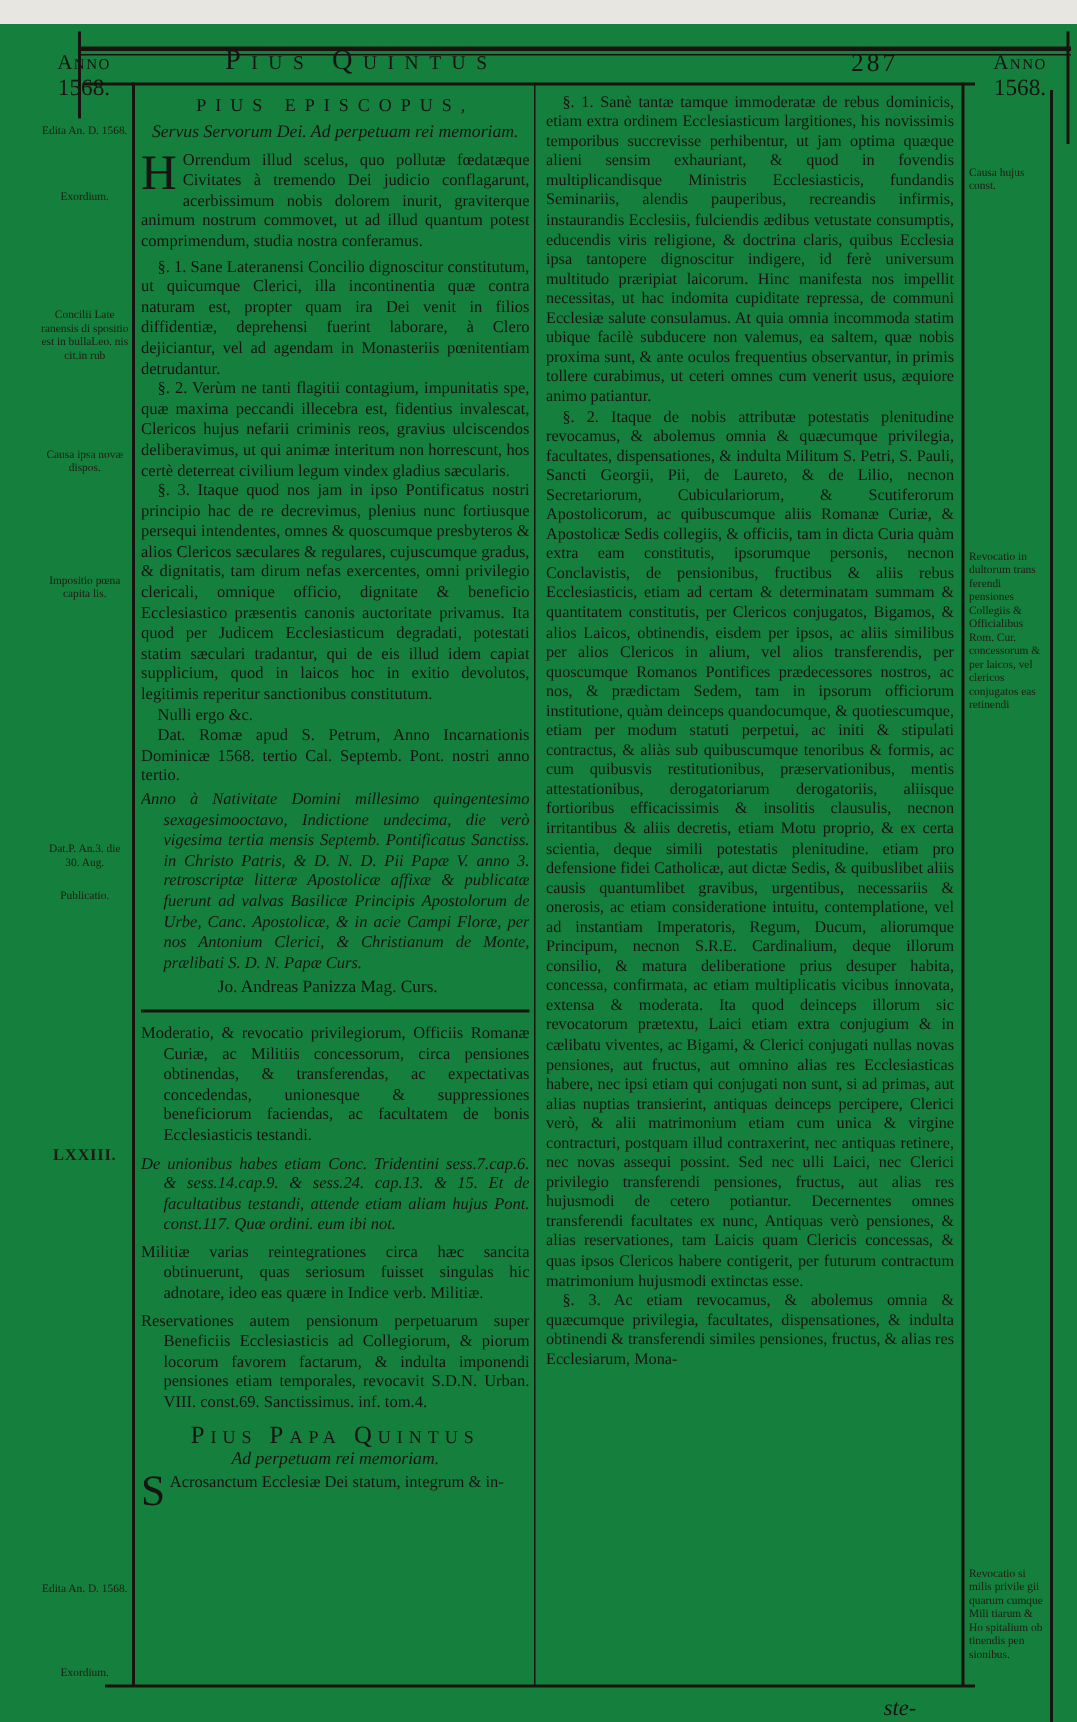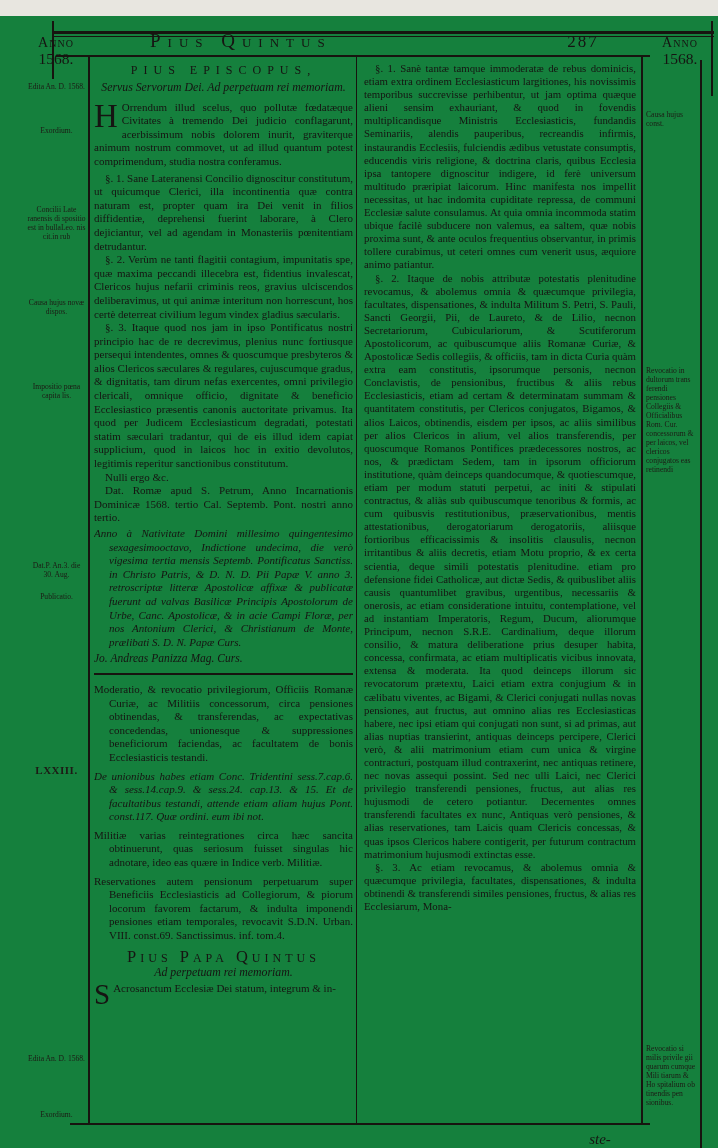--- a/index.html
+++ b/index.html
@@ -25,21 +25,21 @@
   .col-right{left:364px;top:46px;width:272px;height:1060px;font-size:10.8px;line-height:13.1px;}
   .par{text-align:justify;margin:0;}
   .indent{text-indent:11px;}
   .hang{padding-left:15px;text-indent:-15px;}
   .it{font-style:italic;}
   .h-episcopus{text-align:center;font-size:12px;letter-spacing:6px;margin:4px 0 2px 0;white-space:nowrap;}
   .h-sub{text-align:center;font-style:italic;font-size:11.8px;line-height:14px;margin:0 6px 7px 6px;}
   .h-papa{text-align:center;font-variant:small-caps;font-size:16.5px;letter-spacing:4px;margin:7px 0 2px 0;white-space:nowrap;}
   .dropcap{float:left;font-size:33px;line-height:26px;padding:2px 4px 0 0;}
   .dropcap-s{float:left;font-size:29px;line-height:22px;padding:1px 3px 0 0;}
-  .signature{text-align:left;font-style:italic;font-size:11.5px;margin:3px 10px 2px 0;}
+  .signature{text-align:center;font-size:11.5px;margin:3px 10px 2px 0;}
   .colrule{height:2px;background:#17140f;margin:7px -5px 8px -5px;}
   .blk{margin-bottom:3px;}
   
   .note{position:absolute;font-size:7.6px;line-height:9px;color:#1d1a15;}
   .note-l{left:27px;width:59px;text-align:center;}
   .note-r{left:646px;width:52px;text-align:left;}
   .note-num{font-size:11px;letter-spacing:0.5px;font-weight:bold;}
   .catchword{position:absolute;left:555px;top:1115px;width:90px;text-align:center;font-size:15px;font-style:italic;}
 </style>
 </head>
@@ -69,21 +69,21 @@
   <div class="running-title">Pius Quintus</div>
   <div class="page-number">287</div>
   <div class="anno" style="left:650px;top:20px">
     <span class="a1">Anno</span>
     <span class="a2">1568.</span>
   </div>
 
   <div class="note note-l" style="top:66px">Edita An. D. 1568.</div>
   <div class="note note-l" style="top:110px">Exordium.</div>
   <div class="note note-l" style="top:189px">Concilii Late ranensis di spositio est in bullaLeo. nis cit.in rub</div>
-  <div class="note note-l" style="top:282px">Causa hujus novæ dispos.</div>
+  <div class="note note-l" style="top:282px">Causa ipsa novæ dispos.</div>
   <div class="note note-l" style="top:366px">Impositio pœna capita lis.</div>
   <div class="note note-l" style="top:545px">Dat.P. An.3. die 30. Aug.</div>
   <div class="note note-l" style="top:576px">Publicatio.</div>
   <div class="note note-l note-num" style="top:750px">LXXIII.</div>
   <div class="note note-l" style="top:1038px">Edita An. D. 1568.</div>
   <div class="note note-l" style="top:1094px">Exordium.</div>
 
   <div class="note note-r" style="top:94px">Causa hujus const.</div>
   <div class="note note-r" style="top:350px">Revocatio in dultorum trans ferendi pensiones Collegiis &amp; Officialibus Rom. Cur. concessorum &amp; per laicos, vel clericos conjugatos eas retinendi</div>
   <div class="note note-r" style="top:1028px">Revocatio si milis privile gii quarum cumque Mili tiarum &amp; Ho spitalium ob tinendis pen sionibus.</div>

